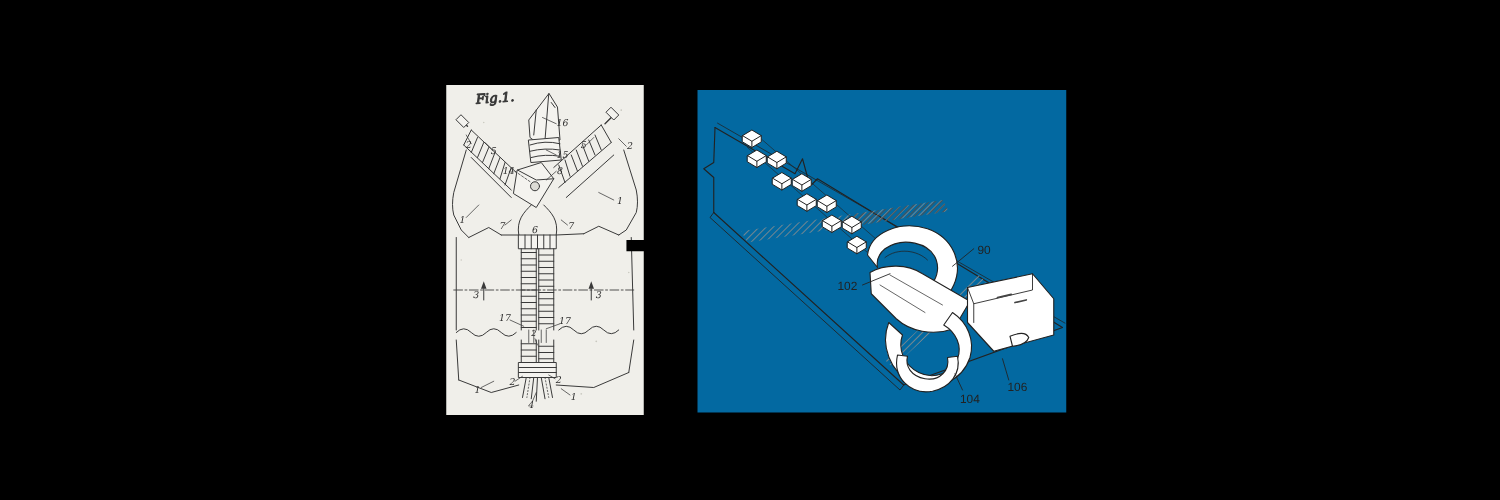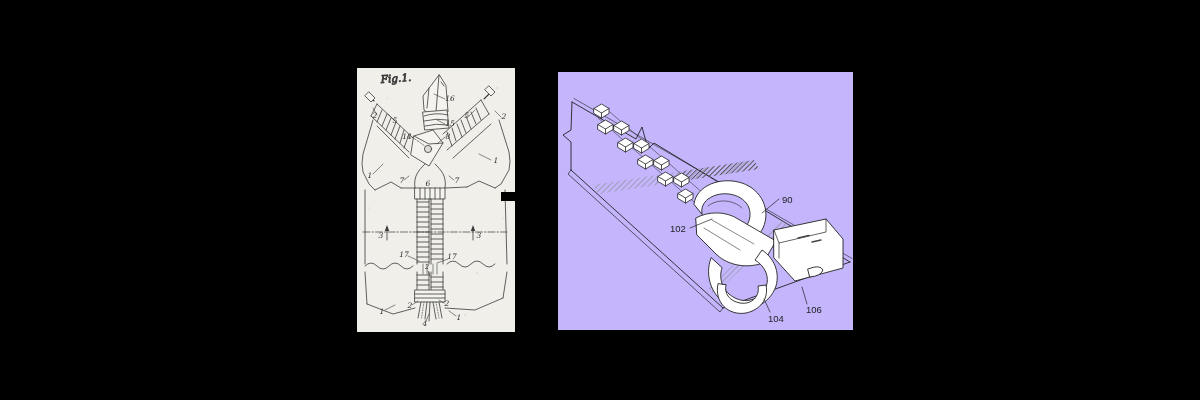--- a/index.html
+++ b/index.html
@@ -4,21 +4,21 @@
 <style>
   html,body{margin:0;padding:0;}
   body{
     width:1200px;height:400px;position:relative;overflow:hidden;
     background:#000000;
     font-family:"Liberation Sans",sans-serif;
   }
   .panel{position:absolute;margin:0;}
   .panel svg{display:block;width:100%;height:100%;}
   #left-panel{left:357px;top:68px;width:158px;height:264px;background:#f0efea;}
-  #right-panel{left:558px;top:72px;width:295px;height:258px;background:#c4b5fd;}
+  #right-panel{left:558px;top:72px;width:295px;height:258px;background:#0369a1;}
   #arrow{position:absolute;left:501px;top:182px;width:72px;height:29px;}
   text{user-select:none;}
   .hand{font-family:"DejaVu Serif",serif;font-style:italic;fill:#2f2f2f;}
   .mono{font-family:"Liberation Sans",sans-serif;fill:#222;}
 </style>
 </head>
 <body>
 
 <figure class="panel" id="left-panel">
 <svg viewBox="0 0 158 264">

